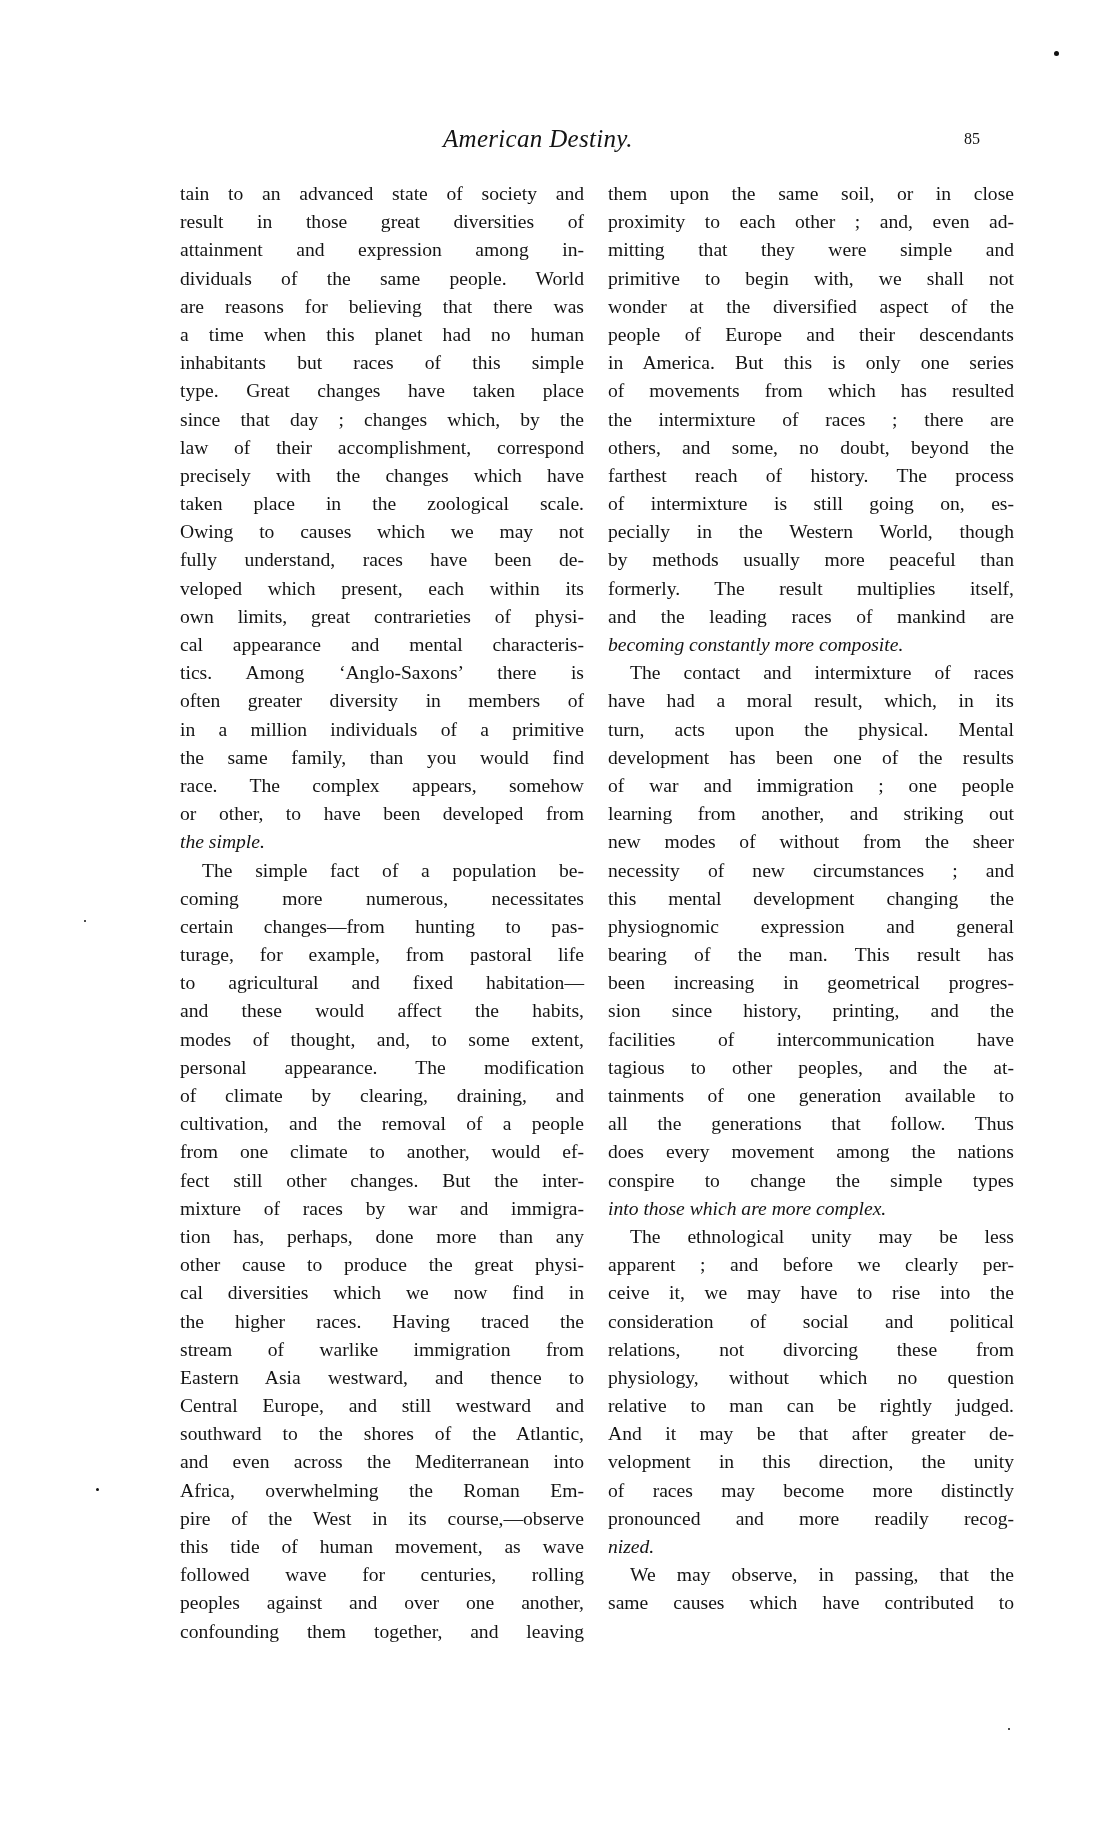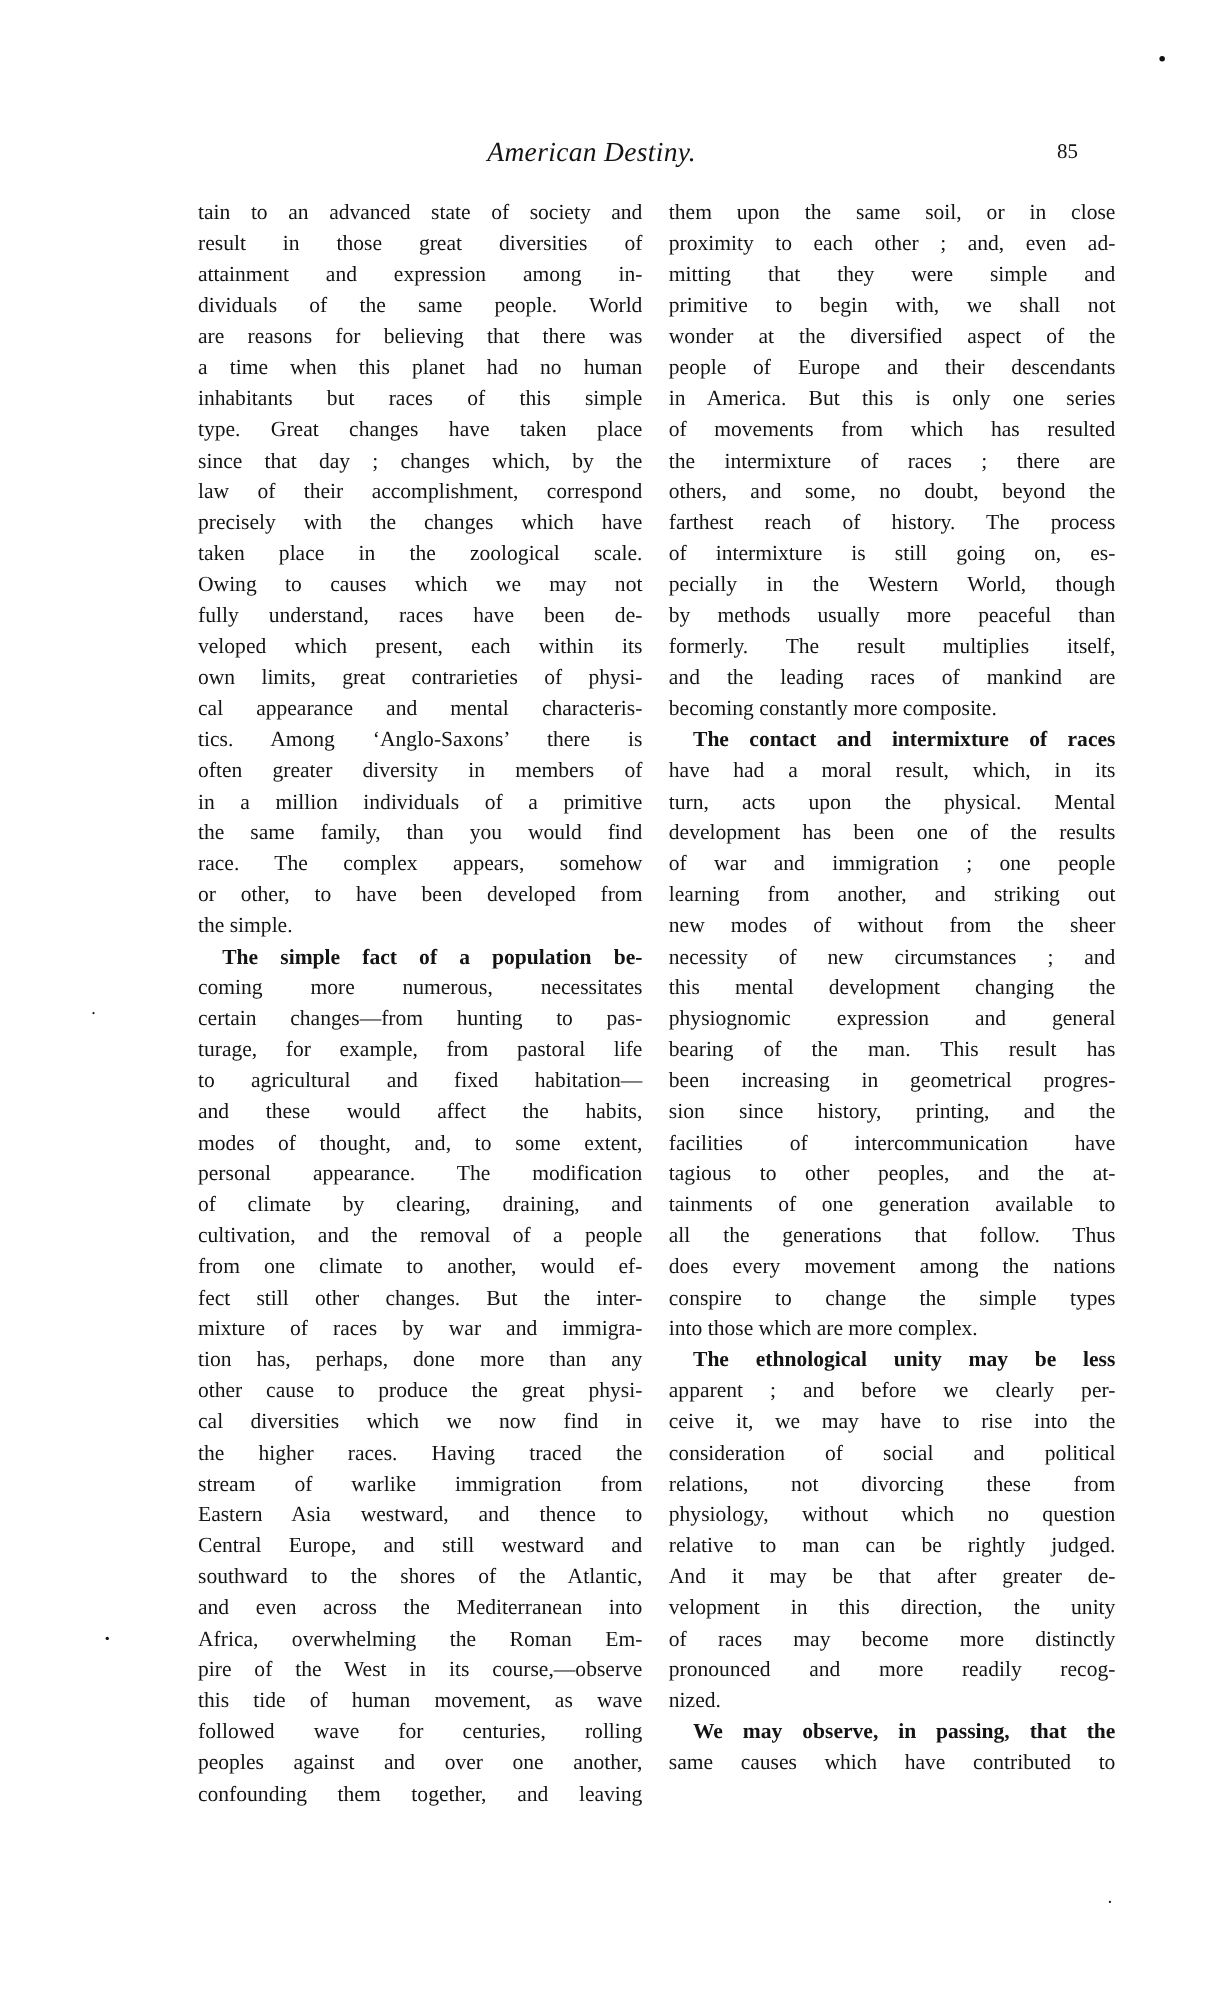--- a/index.html
+++ b/index.html
@@ -36,42 +36,42 @@
     top: 0;
     font-style: italic;
     font-size: 25px;
     letter-spacing: 0.3px;
     line-height: 34px;
   }
   .page-number {
     position: absolute;
     right: 0;
     top: 0;
-    font-size: 19px;
+    font-size: 16px;
     line-height: 34px;
   }
   .column {
     position: absolute;
     top: 180px;
     margin-left: 36px;
   }
   .column.left { left: 144px; width: 404px; }
   .column.right { left: 572px; width: 406px; }
   .line {
     display: block;
     height: 28.2px;
     line-height: 28.2px;
     font-size: 19.6px;
     text-align: justify;
     text-align-last: justify;
     white-space: nowrap;
     overflow: visible;
   }
-  .line.indent { padding-left: 22px; font-weight: bold; }
-  .line.last { text-align-last: left; }
+  .line.indent { padding-left: 22px; }
+  .line.last { text-align-last: left; font-style: italic; }
   .mark {
     position: absolute;
     background: #111;
     border-radius: 50%;
   }
 </style>
 </head>
 <body>
 
 <div class="page">

